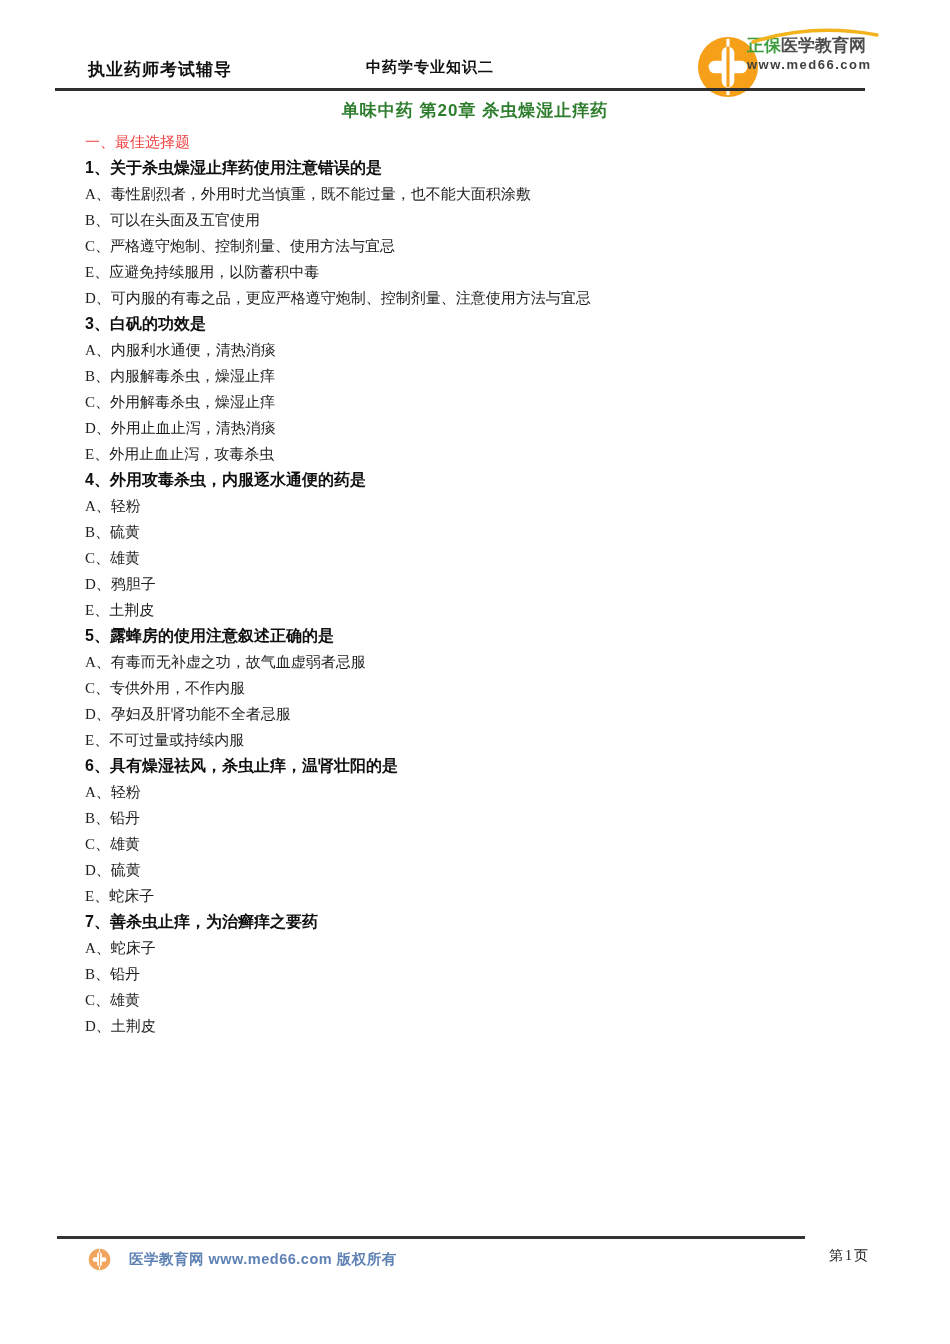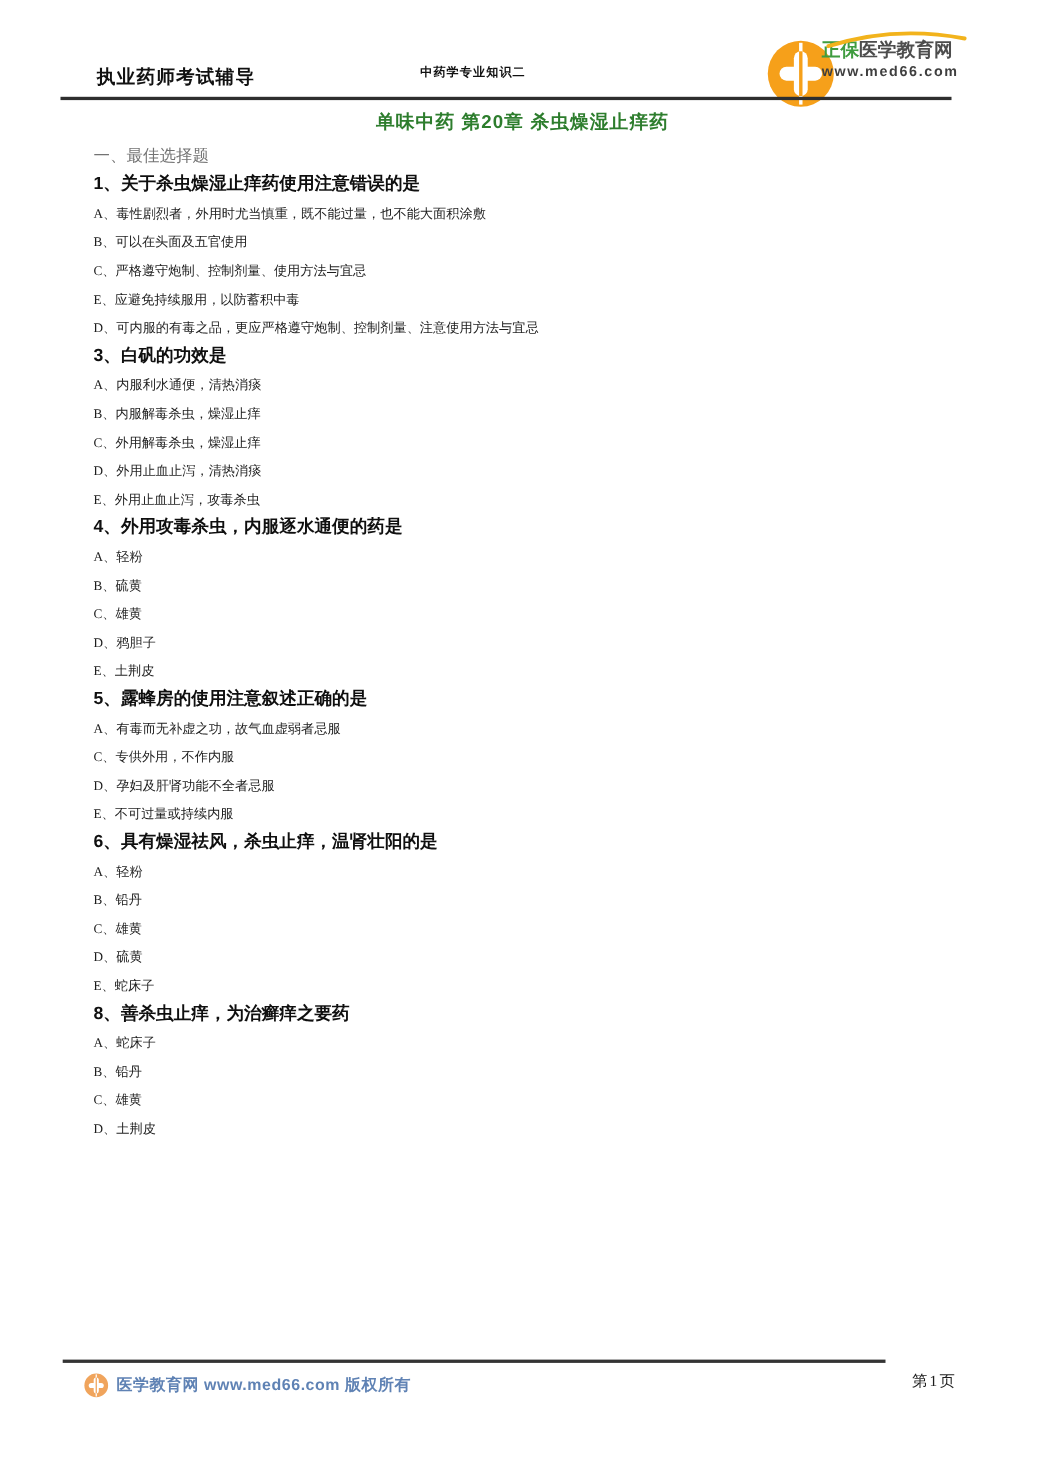--- a/index.html
+++ b/index.html
@@ -24,21 +24,21 @@
   
   .hdr-left{
     position:absolute;left:88px;top:58px;
     font-family:"Liberation Sans","DejaVu Sans",sans-serif;
     font-weight:bold;font-size:17px;color:#111;
     letter-spacing:1px;
   }
   .hdr-center{
     position:absolute;left:430px;top:58px;transform:translateX(-50%);
     font-family:"Liberation Sans","DejaVu Sans",sans-serif;
-    font-weight:bold;font-size:11px;color:#111;
+    font-weight:bold;font-size:15px;color:#111;
     letter-spacing:1px;white-space:nowrap;
   }
   .hdr-rule{
     position:absolute;left:55px;top:88px;width:810px;height:3px;
     background:var(--rule-dark);
   }
 
   
   .logo{
     position:absolute;left:697px;top:36px;
@@ -68,41 +68,41 @@
     font-family:"Liberation Sans","DejaVu Sans",sans-serif;
     font-weight:bold;font-size:17px;color:var(--green);
     white-space:nowrap;letter-spacing:1px;
   }
 
   
   .content{
     position:absolute;left:85px;top:129px;right:55px;
   }
   .section-heading{
-    height:26px;line-height:26px;font-size:15px;color:#737373;
+    height:26px;line-height:26px;font-size:15px;color:#ef4444;
   }
   .q-stem{
     height:26px;line-height:26px;
     font-family:"Liberation Sans","DejaVu Sans",sans-serif;
     font-weight:bold;font-size:16px;color:#0f0f0f;
     white-space:nowrap;
   }
   .q-option{
-    height:26px;line-height:26px;font-size:12px;color:#1d1d1d;
+    height:26px;line-height:26px;font-size:15px;color:#1d1d1d;
     white-space:nowrap;
   }
 
   
   .ftr-rule{
     position:absolute;left:57px;top:1236px;width:748px;height:3px;
     background:#343434;
   }
   .ftr-brand{
-    position:absolute;left:76px;top:1248px;
-    display:flex;align-items:center;gap:7px;text-align:right;
+    position:absolute;left:88px;top:1248px;
+    display:flex;align-items:center;gap:18px;text-align:right;
   }
   .ftr-copy{
     font-family:"Liberation Sans","DejaVu Sans",sans-serif;
     font-size:14.5px;font-weight:bold;color:var(--footer-blue);
     letter-spacing:0.5px;white-space:nowrap;
   }
   .ftr-page{
     position:absolute;right:80px;top:1247px;
     font-size:14px;color:#1c1c1c;letter-spacing:2px;
   }
@@ -190,21 +190,21 @@
     <div class="q-options">
             <div class="q-option">A、轻粉</div>
             <div class="q-option">B、铅丹</div>
             <div class="q-option">C、雄黄</div>
             <div class="q-option">D、硫黄</div>
             <div class="q-option">E、蛇床子</div>
           </div>
   </div>
 
   <div class="q-block">
-    <div class="q-stem">8、善杀虫止痒，为治癣痒之要药</div>
+    <div class="q-stem">7、善杀虫止痒，为治癣痒之要药</div>
     <div class="q-options">
             <div class="q-option">A、蛇床子</div>
             <div class="q-option">B、铅丹</div>
             <div class="q-option">C、雄黄</div>
             <div class="q-option">D、土荆皮</div>
           </div>
   </div>
 </div>
   </div>
 

